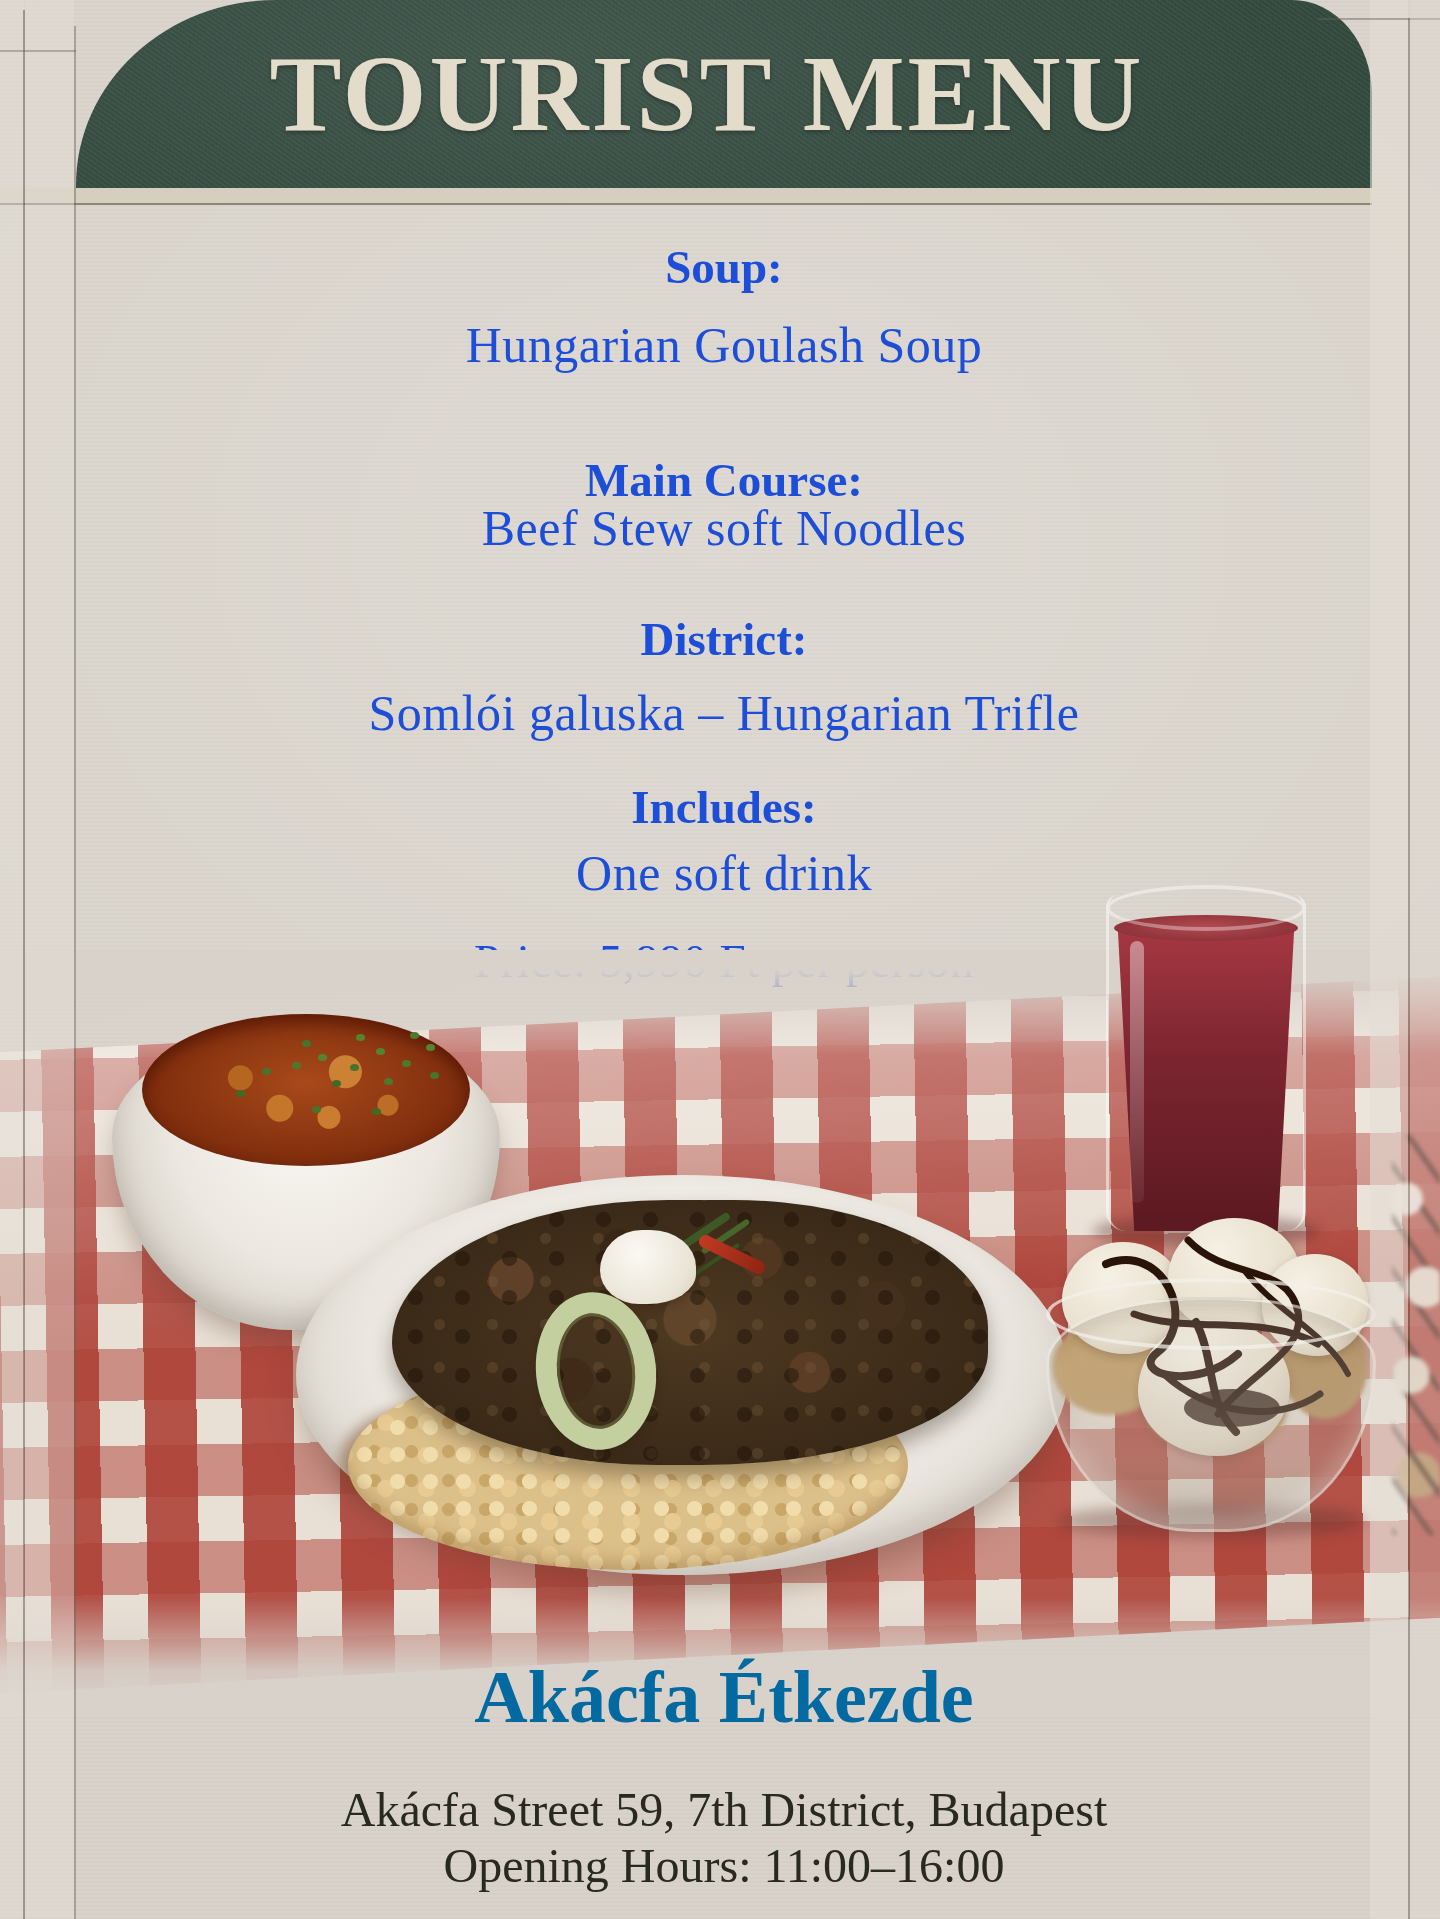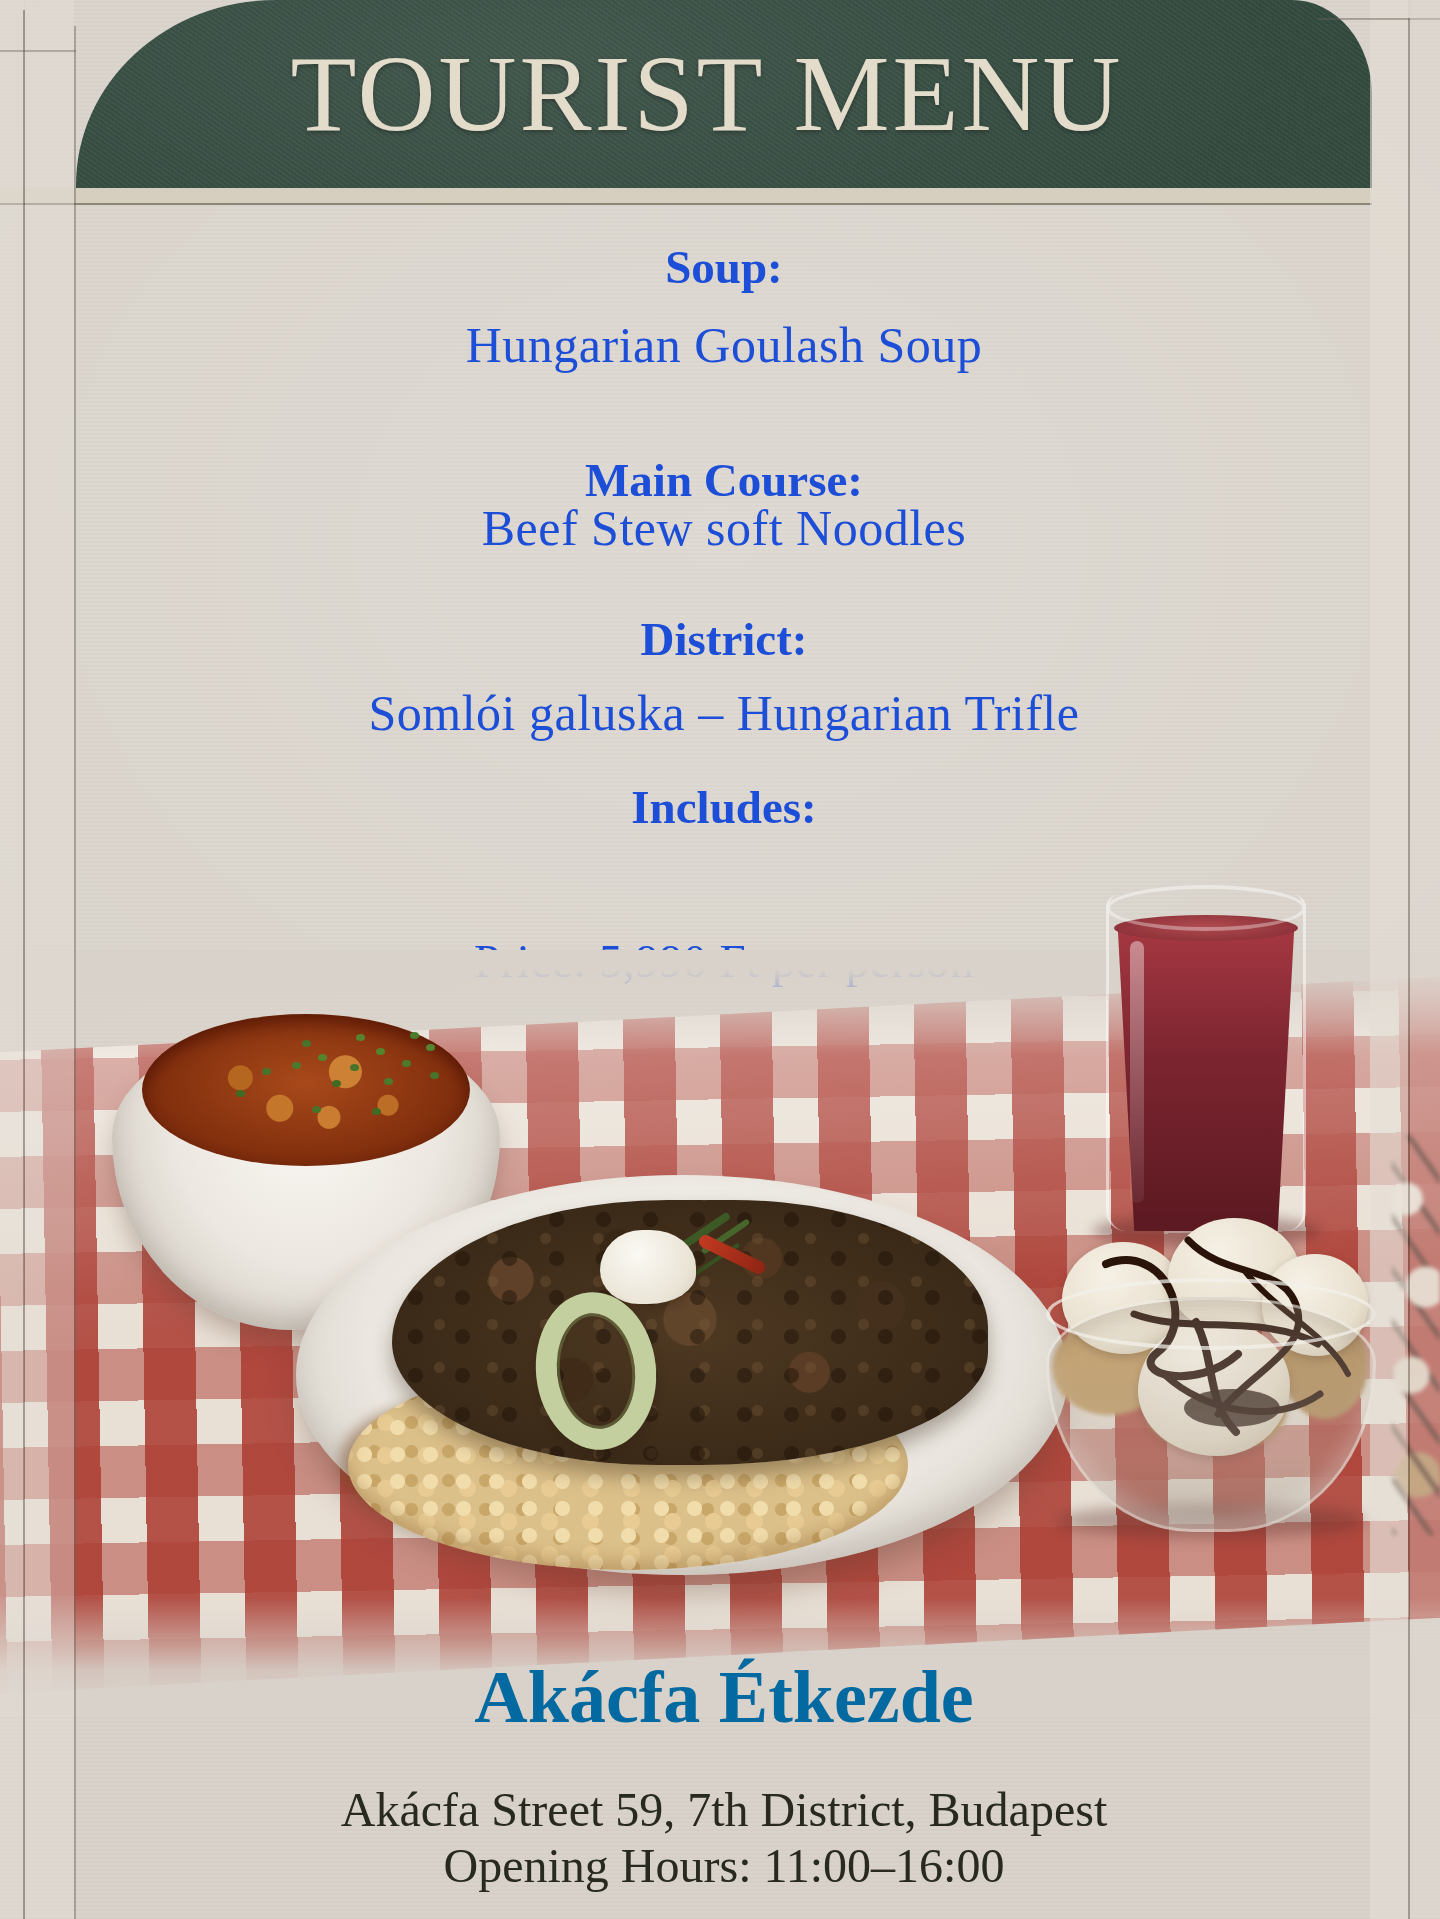--- a/index.html
+++ b/index.html
@@ -18,21 +18,21 @@
     background-color:#354c41;
     background-image:
       radial-gradient(ellipse 750px 260px at 35% 30%, rgba(255,255,255,0.07), rgba(0,0,0,0)),
       repeating-linear-gradient(35deg, rgba(0,0,0,0.06) 0 2px, rgba(255,255,255,0.025) 2px 4px);
     border-radius:200px 80px 0 0 / 185px 95px 0 0;
   }
   .header-title{
     position:absolute;left:0;right:0;top:0;bottom:0;
     display:flex;align-items:center;justify-content:center;
     padding-right:34px;box-sizing:border-box;
-    font-size:108px;font-weight:400;letter-spacing:3px;color:#e3dccb;
+    font-size:108px;font-weight:700;letter-spacing:3px;color:#e3dccb;
     text-shadow:0 2px 4px rgba(0,0,0,0.3);white-space:nowrap;text-align:center;
   }
   .header-strip{
     position:absolute;left:0;top:188px;width:1372px;height:15px;
     background:#d6cfc0;border-bottom:2px solid #8c8677;
   }
 
   
   .menu-text{position:absolute;left:76px;top:0;width:1296px;height:1000px;color:#1d4ed8;}
   .mline{position:absolute;left:0;width:100%;text-align:center;white-space:nowrap;line-height:1;}
@@ -226,20 +226,21 @@
   <div class="header-strip"></div>
 
   <div class="menu-text">
     <div class="mline mlabel" style="top:244px">Soup:</div>
     <div class="mline mitem" style="top:320px">Hungarian Goulash Soup</div>
     <div class="mline mlabel" style="top:457px">Main Course:</div>
     <div class="mline mitem" style="top:503px">Beef Stew soft Noodles</div>
     <div class="mline mlabel" style="top:616px">District:</div>
     <div class="mline mlabel" style="top:784px">Includes:</div>
     <div class="mline mitem" style="top:688px">Somlói galuska – Hungarian Trifle</div>
+    <div class="mline mitem" style="top:848px">One soft drink</div>
     <div class="mline mprice" style="top:938px">Price: 5,990 Ft per person</div>
   </div>
 
   <div class="photo">
     <div class="cloth"></div>
     <div class="top-fade"></div>
 
     <div class="soup-bowl">
       <div class="bowl-body"></div>
       <div class="soup-surface">

